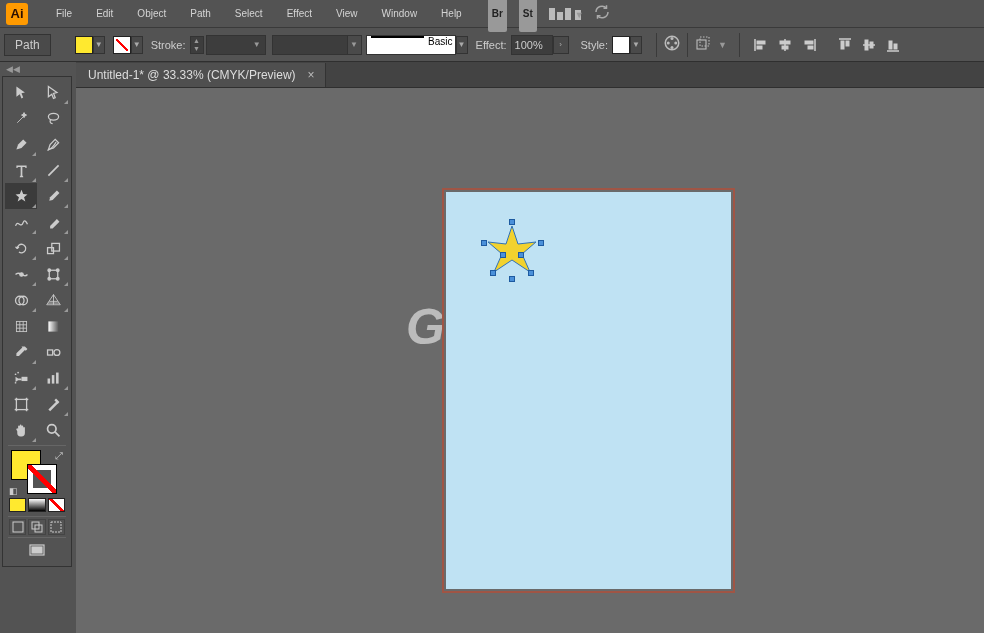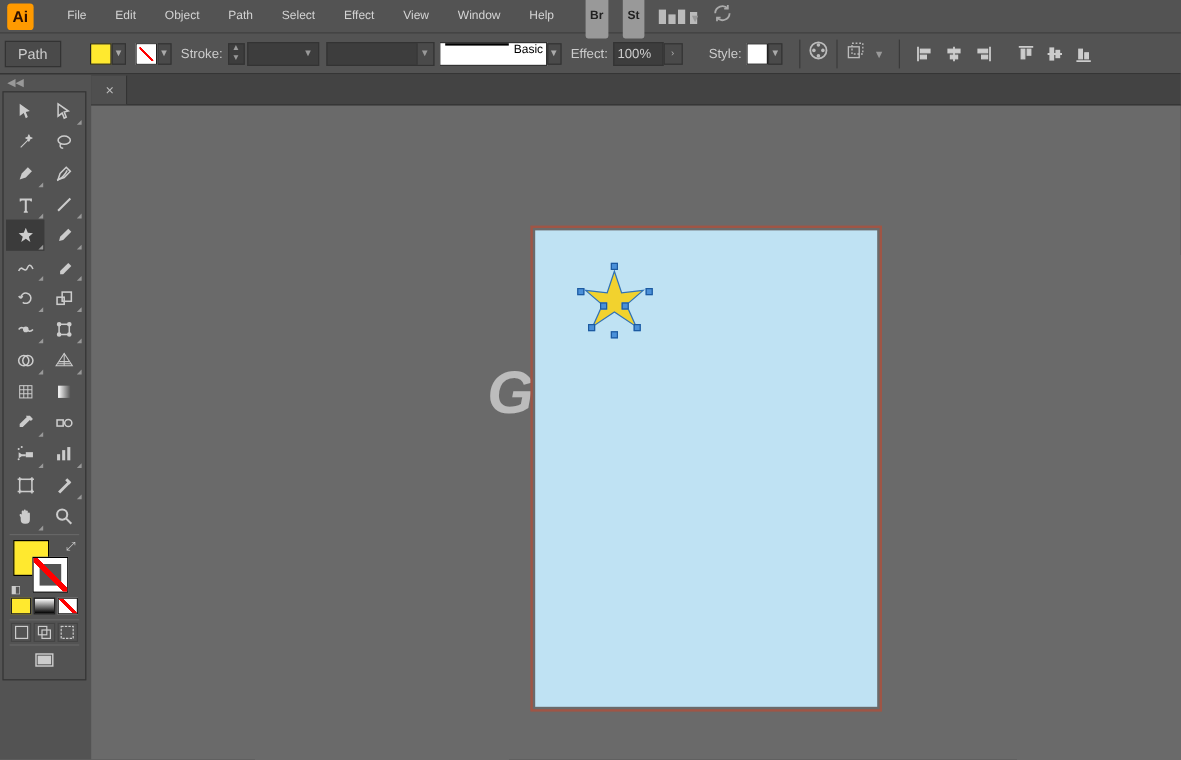--- a/index.html
+++ b/index.html
@@ -145,21 +145,21 @@
   <span class="brush-box">
     <span class="brush-line"></span>
       <span class="brush-label">Basic</span>
   </span>
   <span class="dd">▼</span>
 
   <span class="lbl">Effect:</span>
   <span class="opacity-field">100%</span>
   <span class="dd" style="width:16px">›</span>
 
-  <span class="lbl" style="margin-left:14px">Style:</span>
+  <span class="lbl" style="margin-left:4px">Style:</span>
   <span class="swatch" style="background:#fff"></span>
   <span class="dd">▼</span>
 
   <span class="ctrl-sep"></span>
   <span class="recolor-btn">
     <svg viewBox="0 0 24 24">
         <circle cx="12" cy="12" r="9" fill="none" stroke="#bbb" stroke-width="2"></circle>
         <circle cx="12" cy="6" r="2" fill="#bbb"></circle>
         <circle cx="7" cy="12" r="2" fill="#bbb"></circle>
         <circle cx="17" cy="12" r="2" fill="#bbb"></circle>
@@ -220,20 +220,21 @@
           <rect x="9" y="7" width="3" height="5"></rect>
         </svg>
       </span>
   </div>
 </div>
 
 <div class="panel-collapse">◀◀</div>
 
 <div class="tabrow">
   <div class="doc-tab">
+    <span>Untitled-1* @ 33.33% (CMYK/Preview)</span>
     <span class="tab-close">×</span>
   </div>
 </div>
 
 <div class="tools">
   <div class="tool-row">
     <div class="tool">
         <svg viewBox="0 0 20 20" fill="#ccc">
           <path d="M4 3l10 7-4 1 2 5-2 1-2-5-4 3z"></path>
         </svg>

